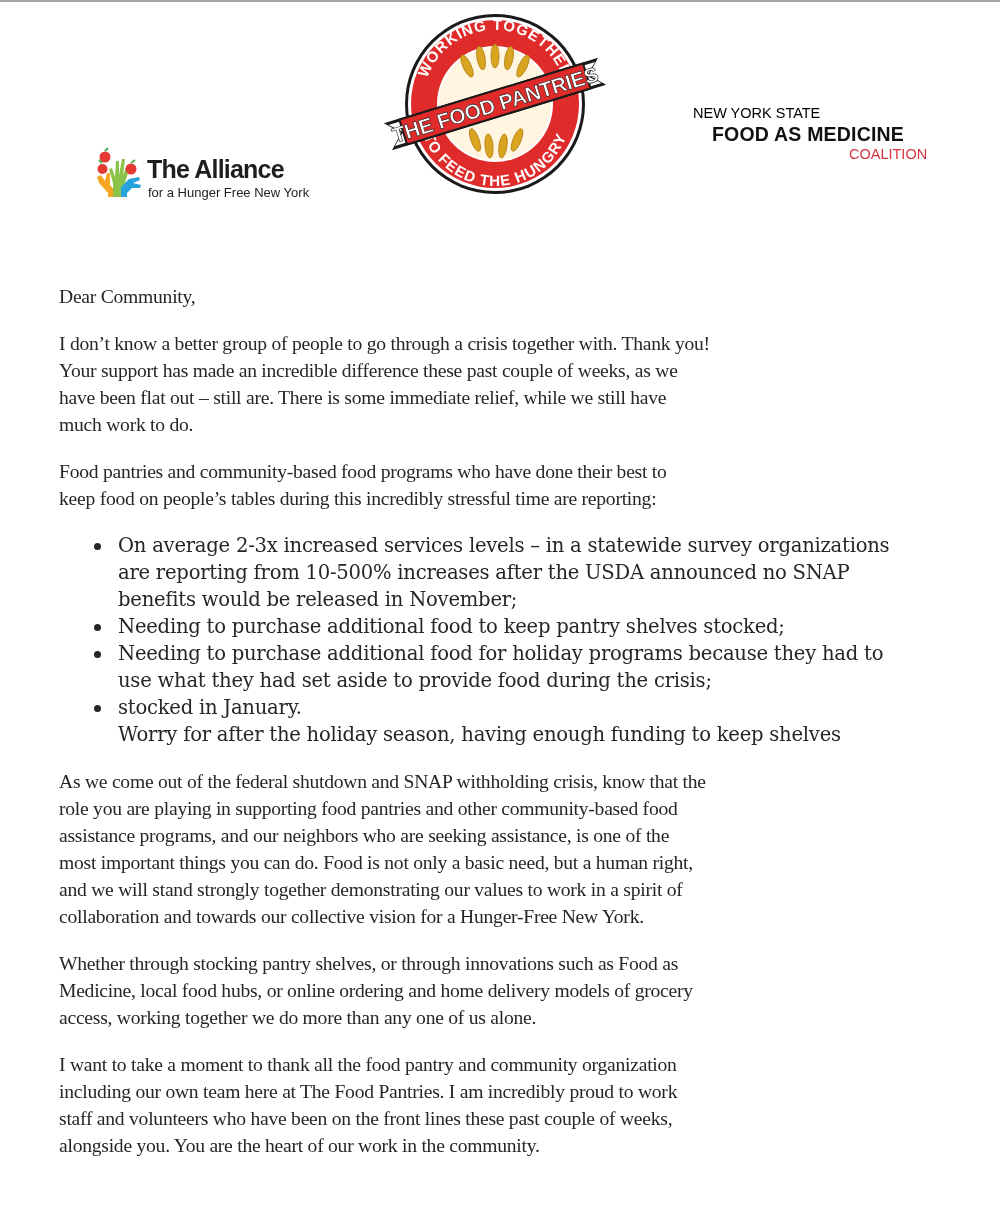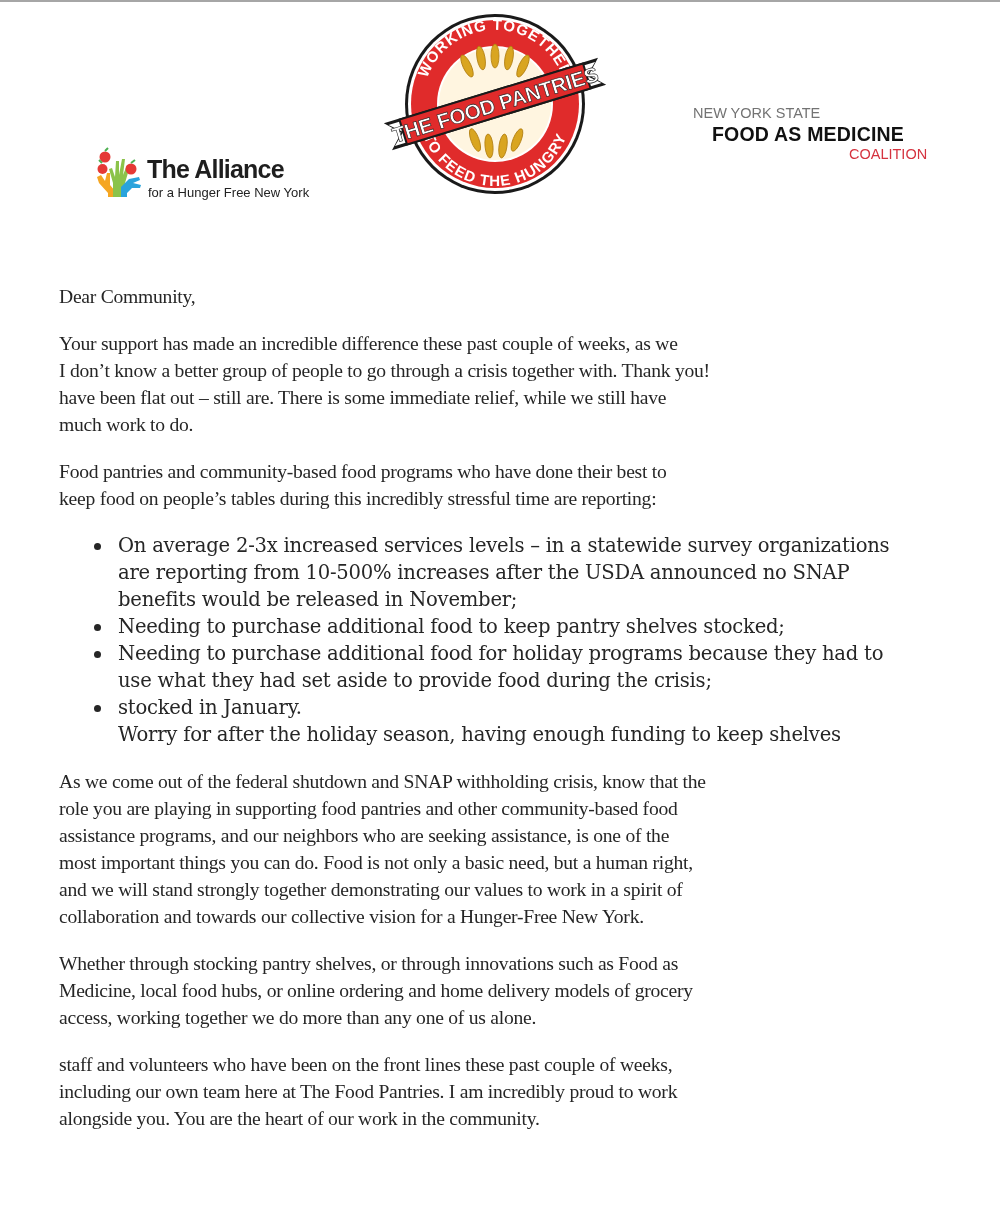--- a/index.html
+++ b/index.html
@@ -11,21 +11,21 @@
   .alliance-mark { position: absolute; left: 0; top: 0; width: 46px; height: 52px; }
   .alliance-name { position: absolute; left: 52px; top: 8px; font-family: "Liberation Sans", sans-serif;
     font-weight: bold; font-size: 25px; letter-spacing: -0.8px; color: #1e1e1e; white-space: nowrap; }
   .alliance-tag { position: absolute; left: 53px; top: 38px; font-family: "Liberation Sans", sans-serif;
     font-size: 13px; color: #222; white-space: nowrap; }
 
   .logo-pantries { position: absolute; left: 375px; top: 6px; width: 240px; height: 190px; }
 
   .logo-fam { position: absolute; left: 693px; top: 105px; width: 240px; height: 60px;
     font-family: "Liberation Sans", sans-serif; }
-  .fam-line1 { position: absolute; left: 0; top: 0; font-size: 14.5px; color: #737373; white-space: nowrap; }
+  .fam-line1 { position: absolute; left: 0; top: 0; font-size: 14.5px; color: #000000; white-space: nowrap; }
   .fam-line2 { position: absolute; left: 19px; top: 18px; font-size: 19.5px; font-weight: bold; color: #111;
     white-space: nowrap; letter-spacing: 0.2px; }
   .fam-line3 { position: absolute; left: 156px; top: 41px; font-size: 14.5px; color: #d5333f; white-space: nowrap; }
 
   
   .letter { position: absolute; left: 59px; top: 283px; width: 900px;
     font-family: "DejaVu Serif", "Liberation Serif", serif; font-size: 19.6px; line-height: 27px;
     color: #262626; letter-spacing: -0.25px; }
   .letter p { margin: 0 0 20px 0; font-family: Liberation Serif, serif; }
   .letter .salutation { margin-bottom: 20px; }
@@ -104,22 +104,22 @@
 <div class="logo-fam">
   <div class="fam-line1">NEW YORK STATE</div>
   <div class="fam-line2">FOOD AS MEDICINE</div>
   <div class="fam-line3">COALITION</div>
 </div>
 
 <div class="letter">
   <p class="salutation">Dear Community,</p>
 
   <p>
+    <span class="ln">I don’t know a better group of people to go through a crisis together with. Thank you!</span>
     <span class="ln">Your support has made an incredible difference these past couple of weeks, as we</span>
-    <span class="ln">I don’t know a better group of people to go through a crisis together with. Thank you!</span>
     <span class="ln">have been flat out – still are. There is some immediate relief, while we still have</span>
     <span class="ln">much work to do.</span>
   </p>
 
   <p>
     <span class="ln">Food pantries and community-based food programs who have done their best to</span>
     <span class="ln">keep food on people’s tables during this incredibly stressful time are reporting:</span>
   </p>
 
   <ul class="bullets">
@@ -154,17 +154,18 @@
     <span class="ln">collaboration and towards our collective vision for a Hunger-Free New York.</span>
   </p>
 
   <p>
     <span class="ln">Whether through stocking pantry shelves, or through innovations such as Food as</span>
     <span class="ln">Medicine, local food hubs, or online ordering and home delivery models of grocery</span>
     <span class="ln">access, working together we do more than any one of us alone.</span>
   </p>
 
   <p>
+    <span class="ln">I want to take a moment to thank all the food pantry and community organization</span>
+    <span class="ln">including our own team here at The Food Pantries. I am incredibly proud to work</span>
     <span class="ln">staff and volunteers who have been on the front lines these past couple of weeks,</span>
-    <span class="ln">including our own team here at The Food Pantries. I am incredibly proud to work</span>
     <span class="ln">alongside you. You are the heart of our work in the community.</span>
   </p>
 </div>
 
 </body></html>

